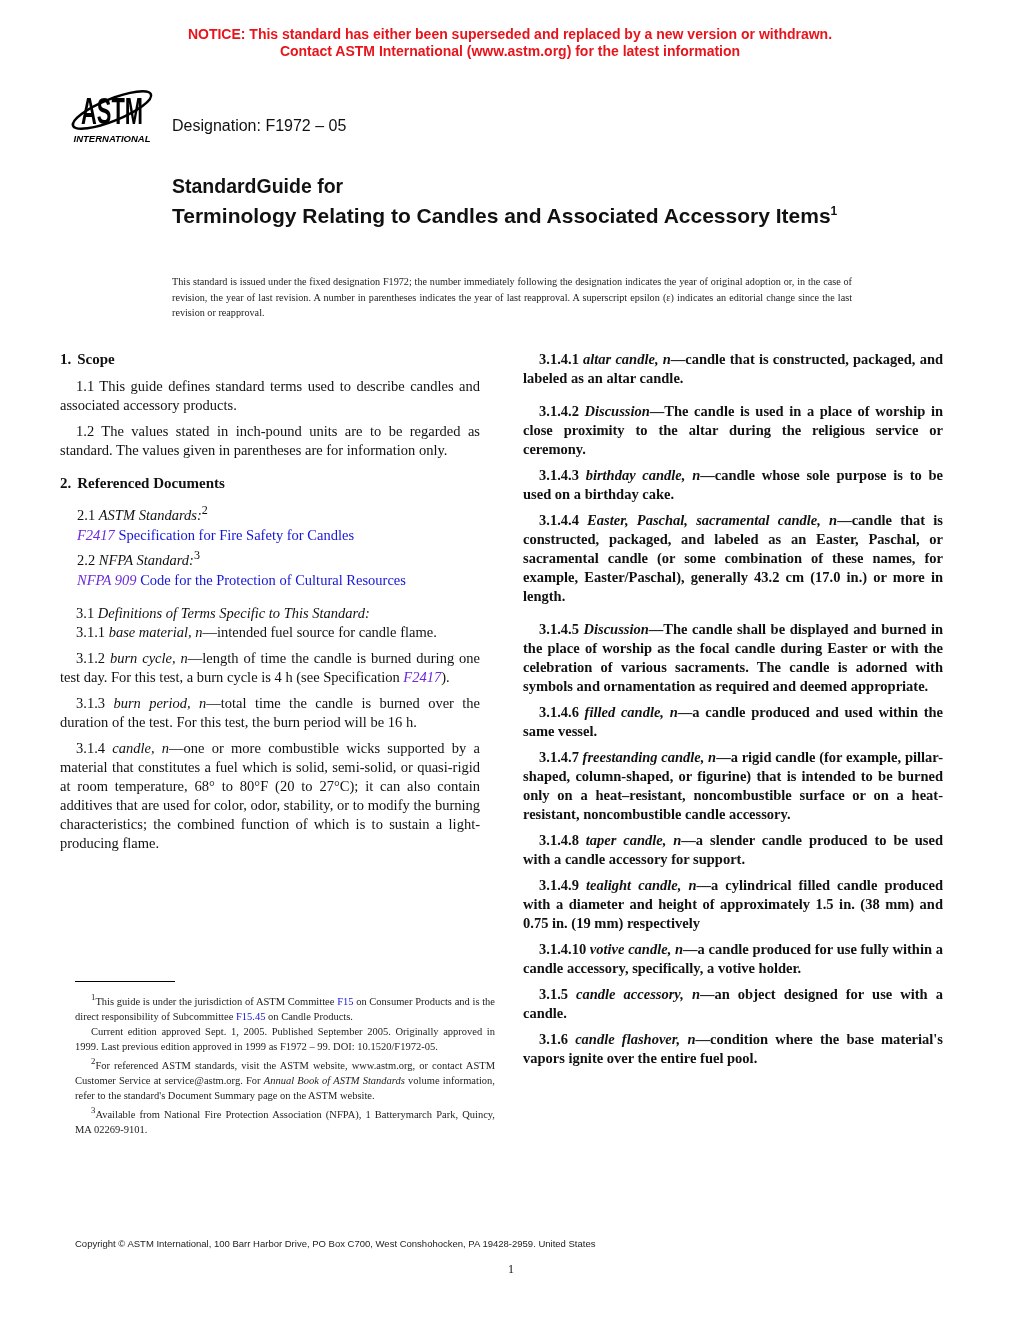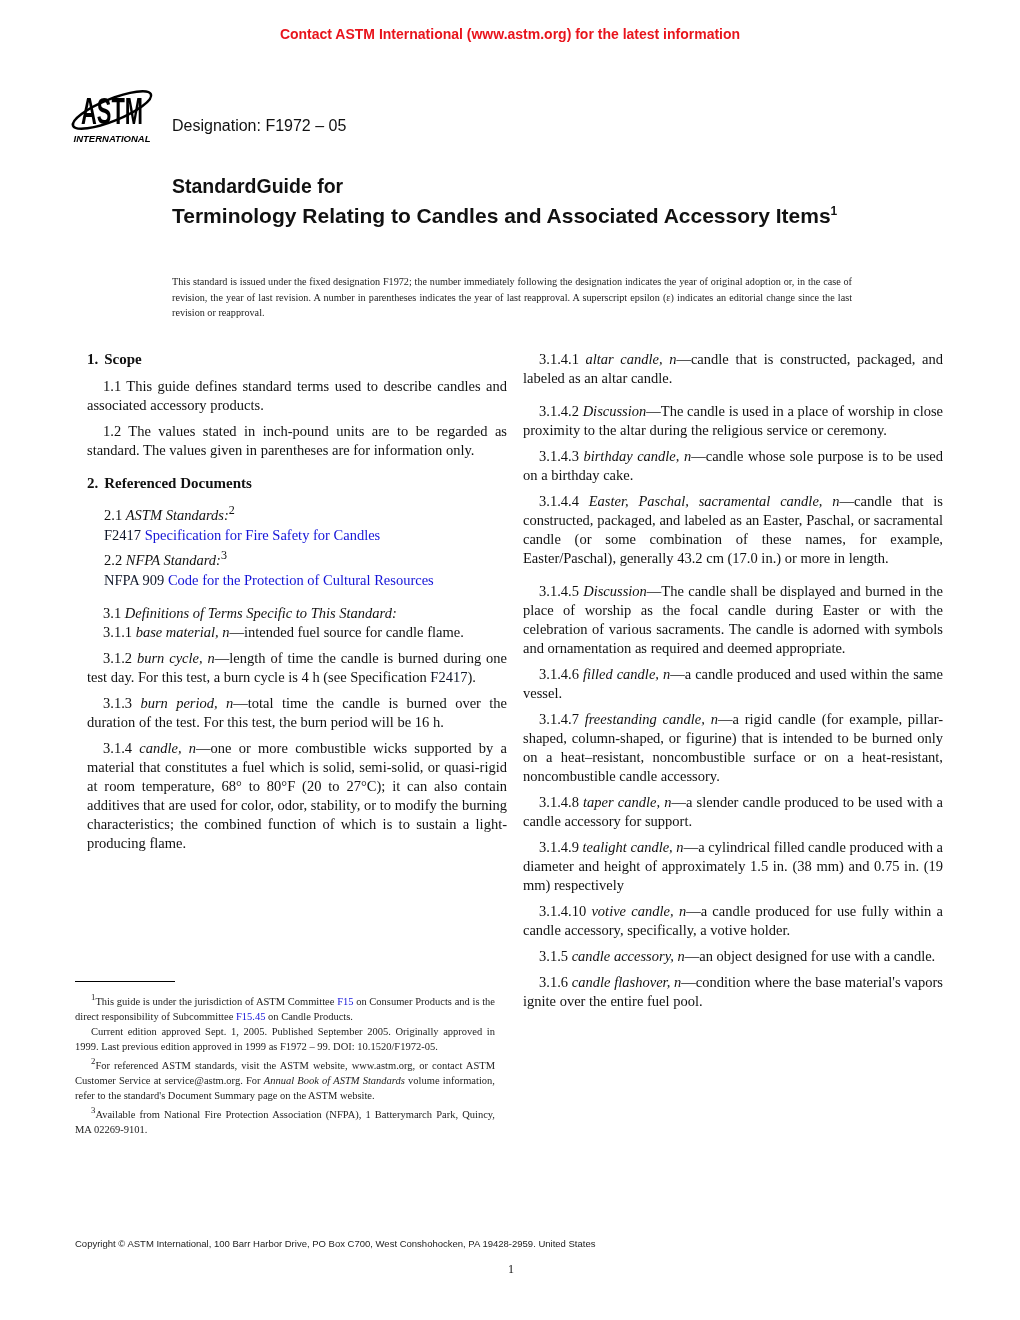--- a/index.html
+++ b/index.html
@@ -12,43 +12,44 @@
   .logo { position: absolute; left: 66px; top: 78px; width: 96px; height: 68px; }
   .designation { position: absolute; left: 172px; top: 117px; font-size: 16px; }
   .title-block { position: absolute; left: 172px; top: 174px; width: 720px; font-weight: bold; }
   .title-pre { font-size: 19.5px; line-height: 24px; }
   .title-main { font-size: 21px; line-height: 27px; }
   .title-main sup { font-size: 12px; }
   .issue-note { position: absolute; left: 172px; top: 274px; width: 680px; font-size: 10.2px;
                 line-height: 15.5px; color: #222; text-align: justify; }
 
   .col { position: absolute; top: 350px; width: 420px; font-size: 14.5px; line-height: 19px; }
-  .col-left { left: 87px; }
-  .col-right { left: 523px; }
+  .col-left { left: 60px; }
+  .col-right { left: 523px; font-weight: bold; }
   .col p { margin: 0 0 7px 0; text-align: justify; text-indent: 16px; }
   .col p.tight { margin-bottom: 0px; }
   .col h2 { margin: 0 0 8px 0; font-size: 15px; font-weight: bold; }
   .col h2 .num { margin-right: 6px; }
   .ref-line { text-indent: 16px; margin: 1px; }
-  .code-red { color: #0f172a; }
+  .code-red { color: #6d28d9; font-style: italic; }
   .link-blue { color: #1414d8; }
   .col-left .section { margin-bottom: 14px; }
 
   .fn-rule { position: absolute; left: 75px; top: 981px; width: 100px; border-top: 1px solid #000; }
   .footnotes { position: absolute; left: 75px; top: 990px; width: 420px; font-size: 10.5px; line-height: 15.2px; color: #222; }
   .footnotes p { margin: 0; text-indent: 16px; text-align: justify; }
   .fn-blue { color: #1414d8; }
 
   .copyright { position: absolute; left: 75px; top: 1238px; font-size: 9.5px; color: #222; }
   .page-num { position: absolute; left: 508px; top: 1262px; font-size: 12px; }
 </style>
 </head>
 <body>
 
 <div class="notice sans">
+  <div>NOTICE: This standard has either been superseded and replaced by a new version or withdrawn.</div>
   <div>Contact ASTM International (www.astm.org) for the latest information</div>
 </div>
 
 <div class="logo">
   <svg width="96" height="68" viewBox="0 0 96 68">
     <ellipse cx="46" cy="32" rx="42" ry="11" fill="none" stroke="#000" stroke-width="2.5" transform="rotate(-22 46 32)"></ellipse>
     <text x="46" y="46" text-anchor="middle" font-family="Liberation Sans, sans-serif" font-weight="bold" font-size="36" textLength="62" lengthAdjust="spacingAndGlyphs" fill="#000">ASTM</text>
     <text x="46" y="64" text-anchor="middle" font-family="Liberation Sans, sans-serif" font-weight="bold" font-style="italic" font-size="9.5" fill="#000">INTERNATIONAL</text>
   </svg>
 </div>

